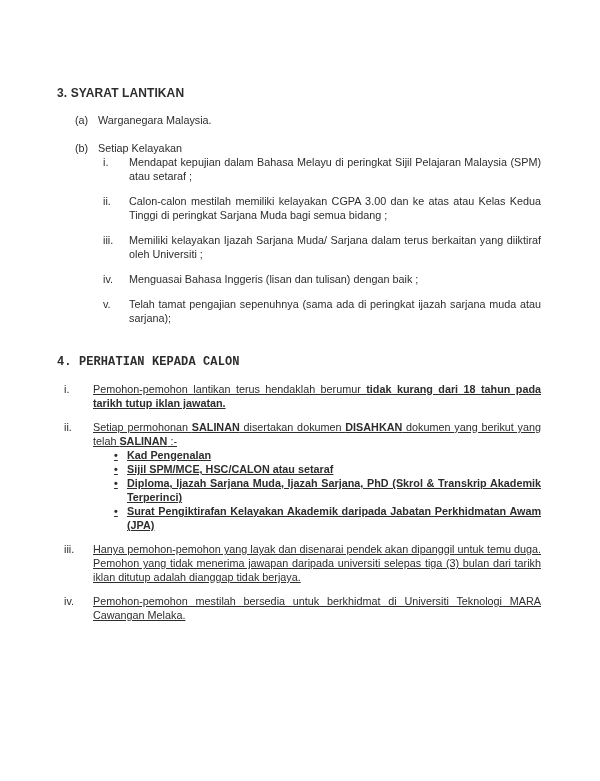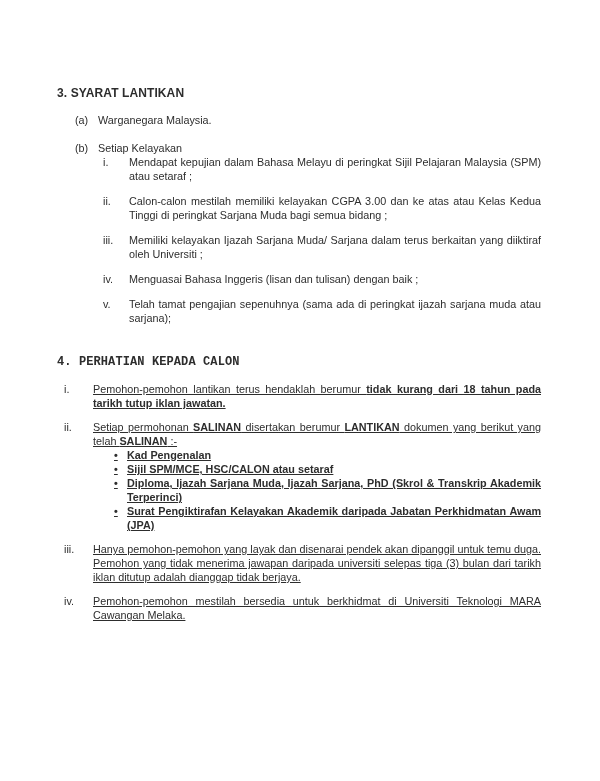--- a/index.html
+++ b/index.html
@@ -114,21 +114,21 @@
     <div class="note-row">
       <span class="note-num">i.</span>
       <div class="note-body">
         <div class="note-text"><span>Pemohon-pemohon lantikan terus hendaklah berumur </span><span class="b">tidak kurang dari 18 tahun pada tarikh tutup iklan jawatan.</span></div>
       </div>
     </div>
 
     <div class="note-row">
       <span class="note-num">ii.</span>
       <div class="note-body">
-        <div class="note-text"><span>Setiap permohonan </span><span class="b">SALINAN</span><span> disertakan berumur </span><span class="b">LANTIKAN</span><span> dokumen yang berikut yang telah </span><span class="b">SALINAN</span><span> :-</span></div>
+        <div class="note-text"><span>Setiap permohonan </span><span class="b">SALINAN</span><span> disertakan dokumen </span><span class="b">DISAHKAN</span><span> dokumen yang berikut yang telah </span><span class="b">SALINAN</span><span> :-</span></div>
 
         <div class="bullet-row">
           <span class="bullet-dot">•</span>
           <span class="bullet-text">Kad Pengenalan</span>
         </div>
         <div class="bullet-row">
           <span class="bullet-dot">•</span>
           <span class="bullet-text">Sijil SPM/MCE, HSC/CALON atau setaraf</span>
         </div>
         <div class="bullet-row">

